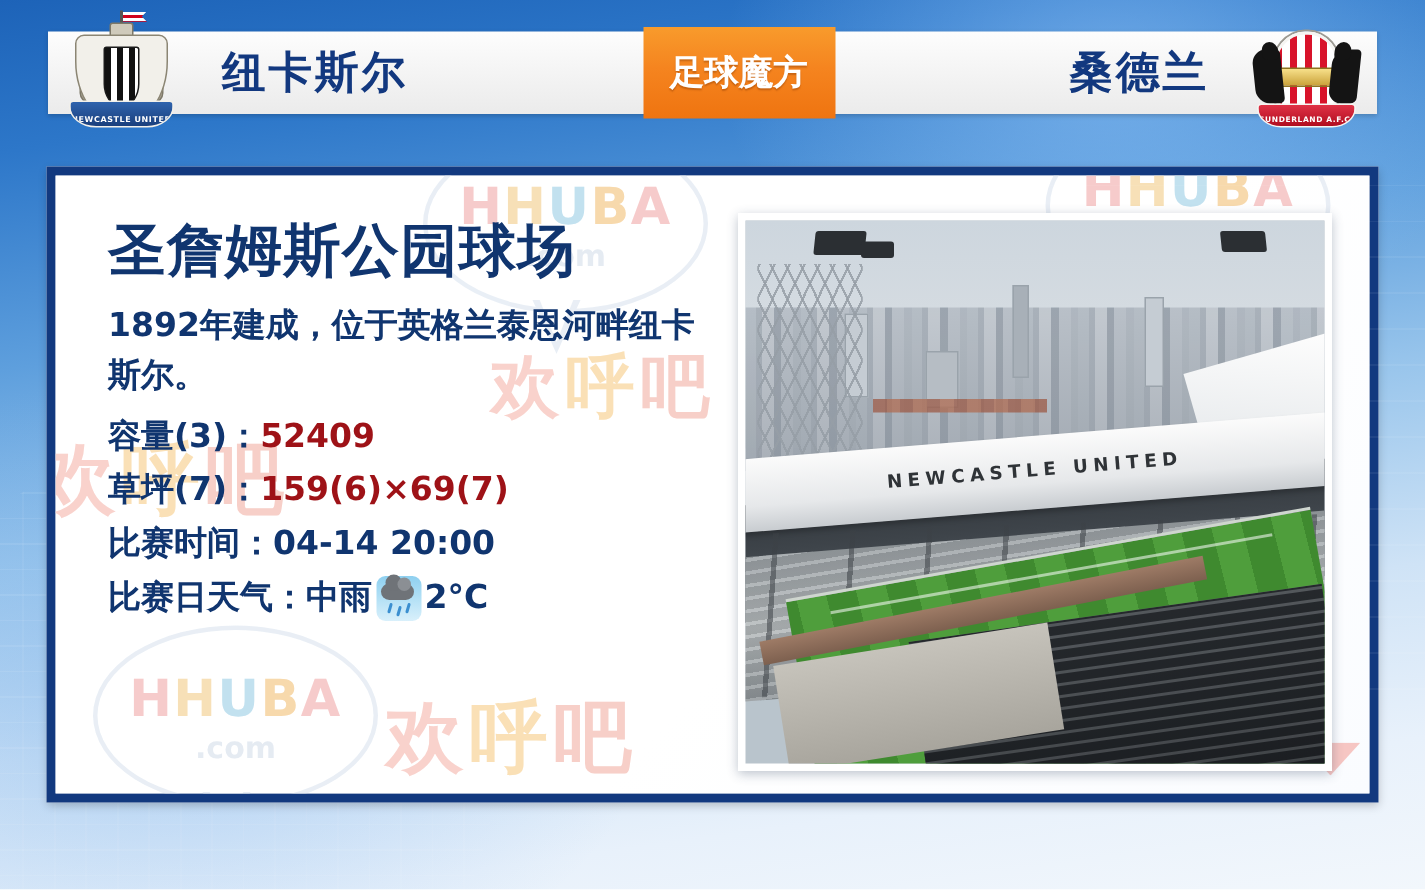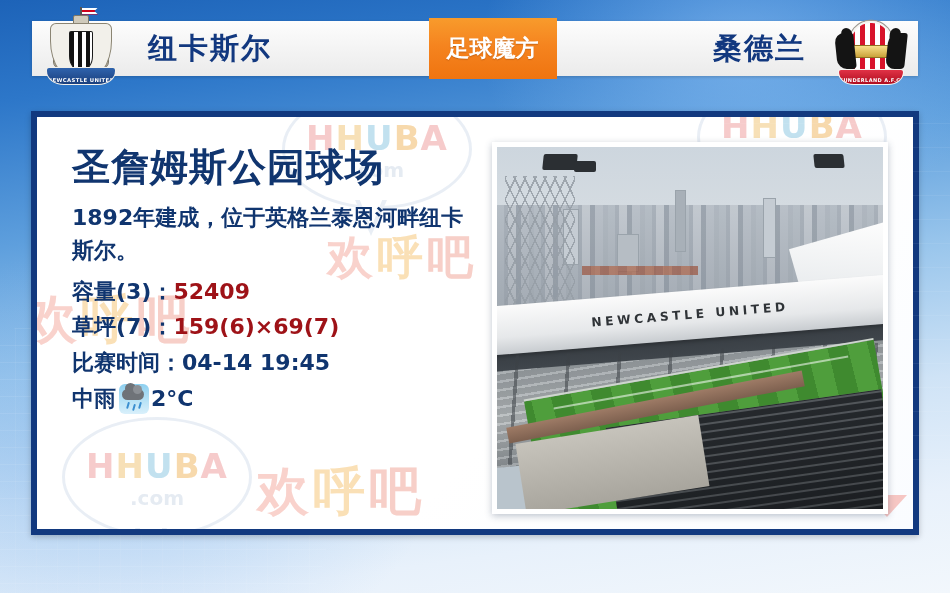--- a/index.html
+++ b/index.html
@@ -554,24 +554,25 @@
 
         <div class="info-row">
           <span>容量(3)：</span><span class="val-red">52409</span>
         </div>
 
         <div class="info-row">
           <span>草坪(7)：</span><span class="val-red">159(6)×69(7)</span>
         </div>
 
         <div class="info-row">
-          <span>比赛时间：</span><span>04-14 19:45</span>
+          <span>比赛时间：</span><span>04-14 20:00</span>
         </div>
 
         <div class="info-row weather-row">
+          <span>比赛日天气：</span>
             <span>中雨</span>
           <span class="weather-icon">
             <span class="cloud"></span>
             <span class="drop d1"></span>
             <span class="drop d2"></span>
             <span class="drop d3"></span>
           </span>
           <span>2°C</span>
         </div>
       </div>

